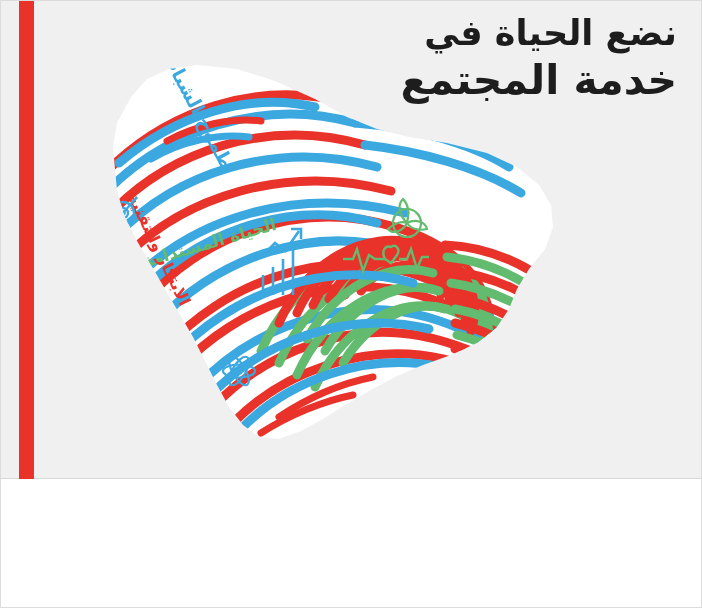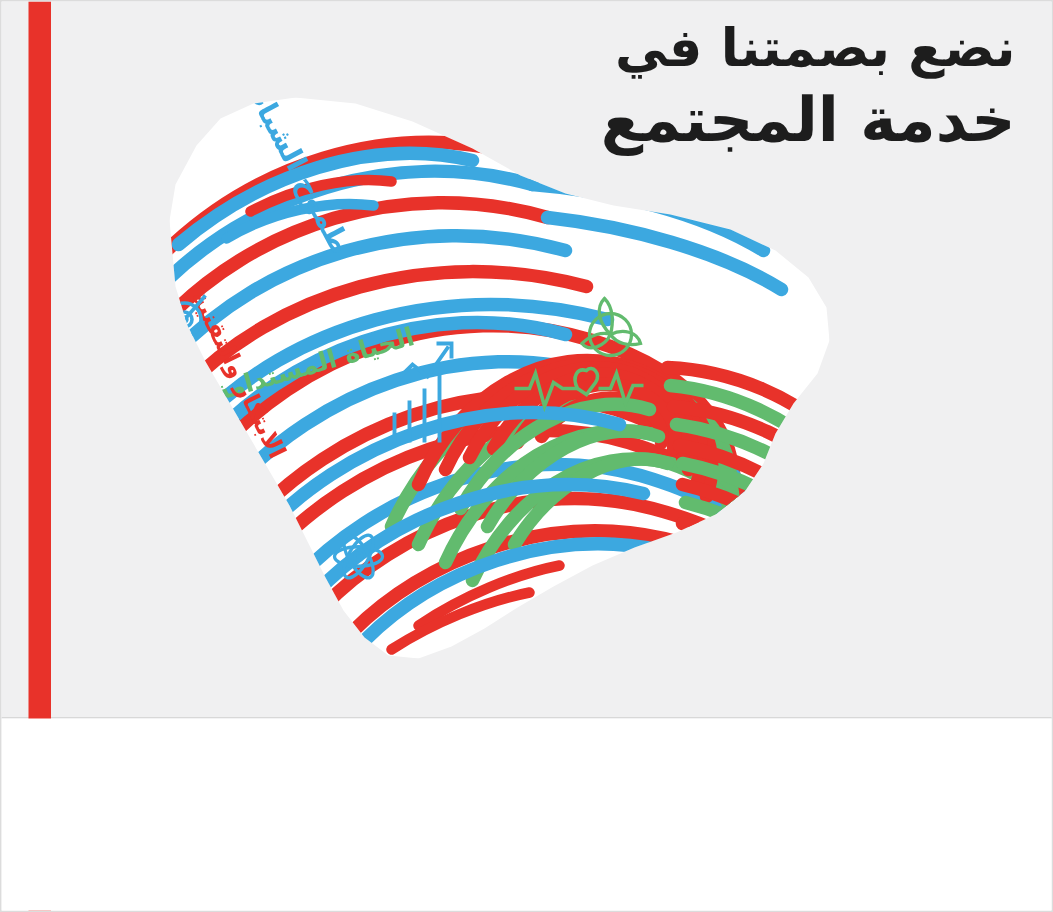--- a/index.html
+++ b/index.html
@@ -69,21 +69,21 @@
 </style>
 </head>
 <body>
 
 <div id="ad">
 
   <div class="hero-panel"></div>
   <div class="hero-hairline"></div>
 
   <div class="headline">
-    <div class="line1">نضع بصمتنا في</div>
+    <div class="line1">نضع الحياة في</div>
     <div class="line2">خدمة المجتمع</div>
   </div>
 
   <div class="artwork">
     <svg viewBox="0 0 540 400" xmlns="http://www.w3.org/2000/svg">
       <defs>
 
         <clipPath id="ksa">
           <path d="M66,96 L70,72 L84,46 L100,28 L122,18 L150,14 L190,18 L228,30 L268,48
                    L300,66 L330,78 L362,86 L400,92 L440,102 L470,116 L492,134 L504,154

